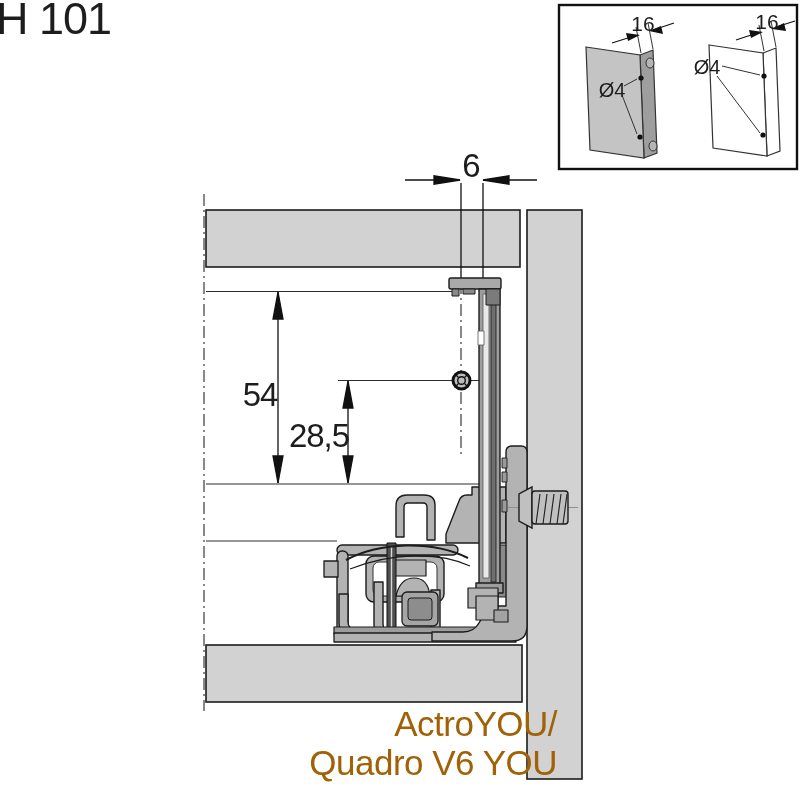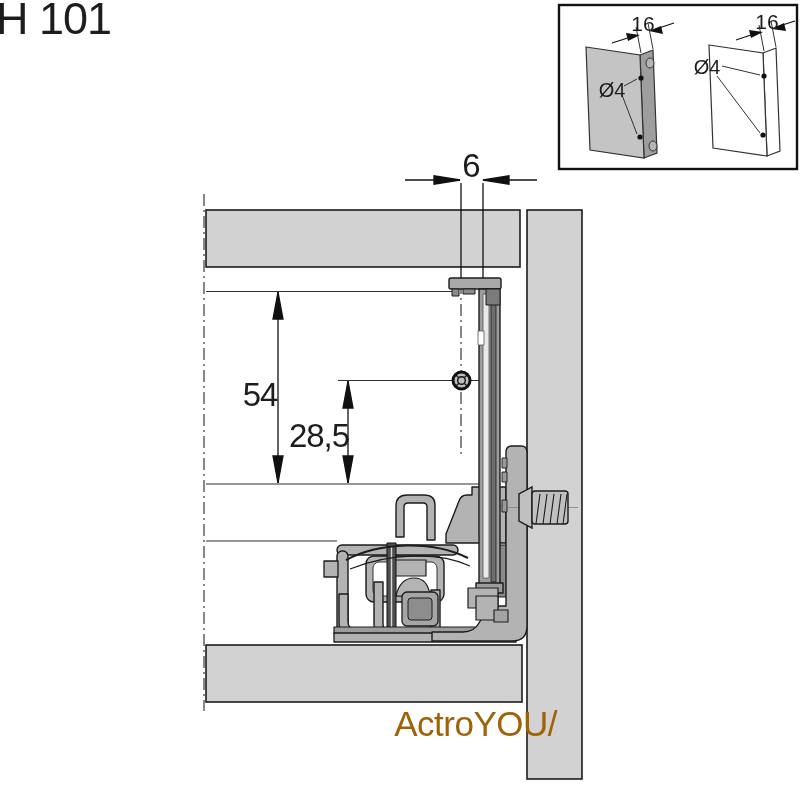--- a/index.html
+++ b/index.html
@@ -178,15 +178,16 @@
       </g>
       <text class="inset-text" x="767" y="29" text-anchor="middle">16</text>
       <text class="inset-text-small" x="707" y="74" text-anchor="middle">Ø4</text>
     </g>
   </svg>
 
   <div class="title">H 101</div>
 
   <div class="product-label">
     <div>ActroYOU/</div>
+    <div>Quadro V6 YOU</div>
   </div>
 
 </div>
 
 </body></html>

